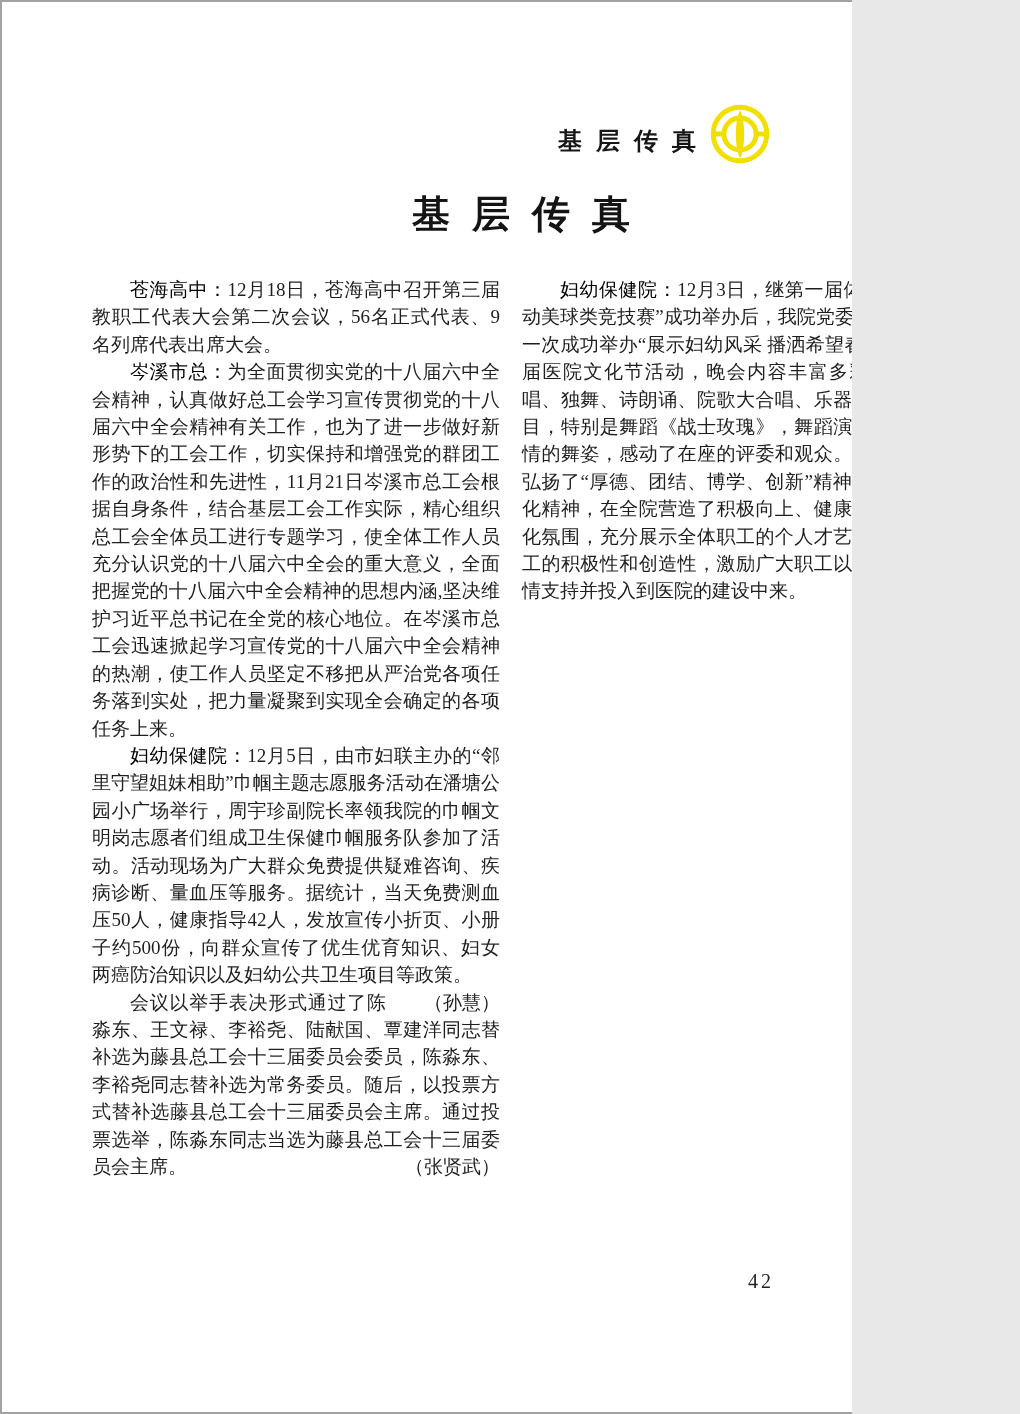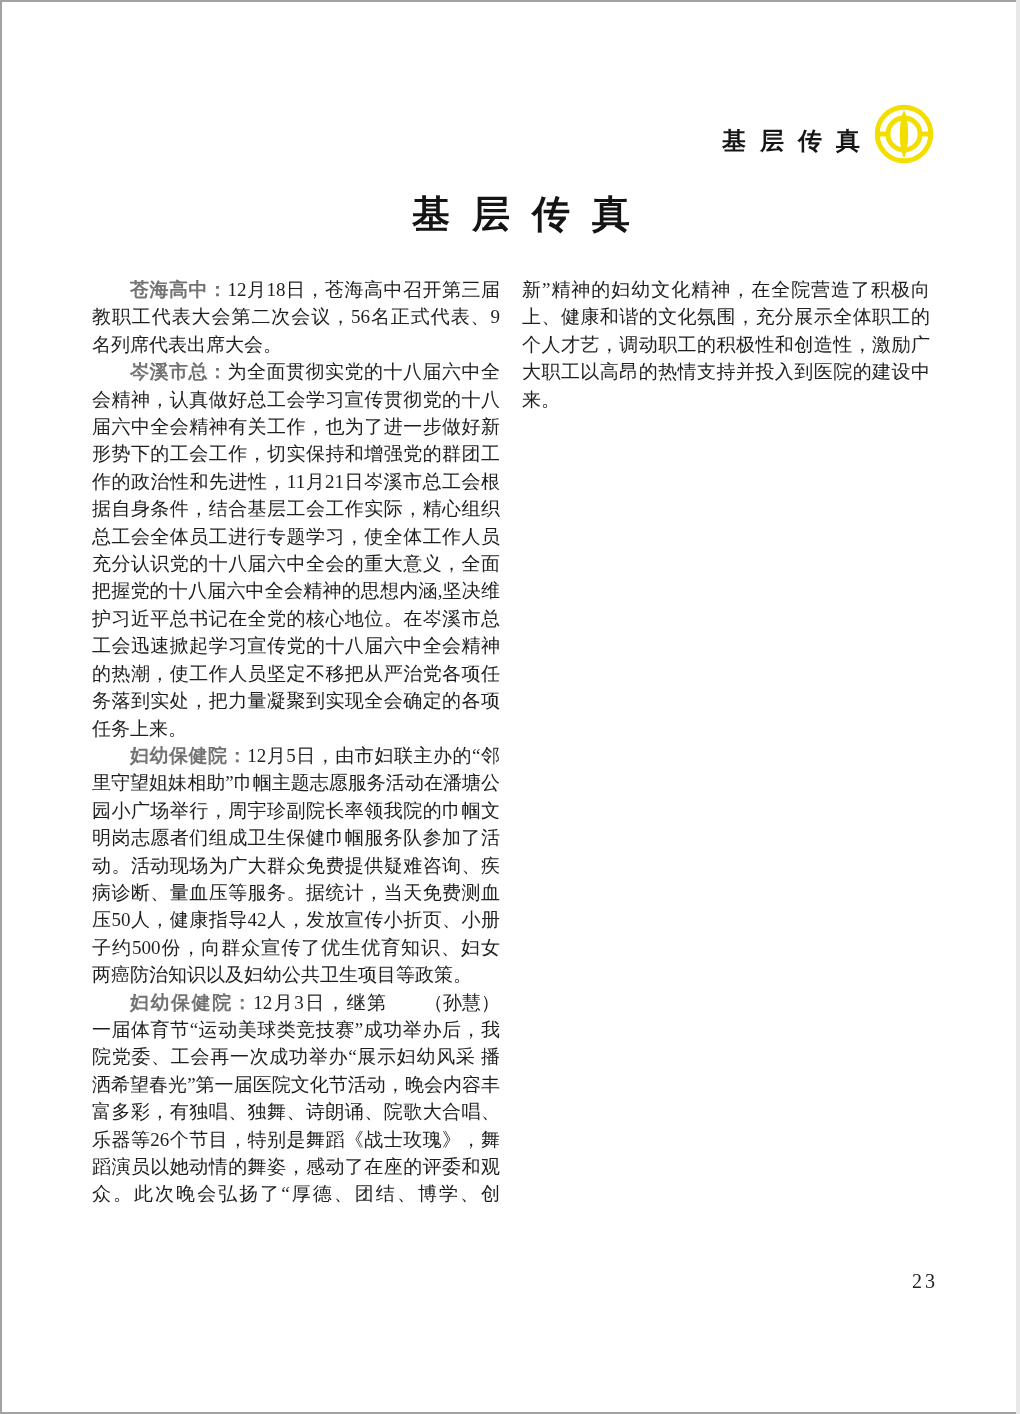--- a/index.html
+++ b/index.html
@@ -1,18 +1,18 @@
 <!DOCTYPE html>
 <html><head>
 <meta charset="utf-8">
 <style>
   html,body { margin:0; padding:0; background:#e8e8e8; }
   .page {
     position:relative;
-    width:1016px; height:1414px;
+    width:852px; height:1414px;
     background:#ffffff;
     overflow:hidden;
     font-family:"Liberation Serif","DejaVu Serif",serif;
   }
   
   .edge { position:absolute; background:#a2a2a2; }
   .edge-top    { left:0; top:0; width:1020px; height:2px; }
   .edge-left   { left:0; top:0; width:2px; height:1414px; }
   .edge-bottom { left:0; bottom:0; width:1020px; height:2px; }
 
@@ -44,21 +44,21 @@
     position:absolute; left:92px; top:276px;
     width:838px; height:954px;
     column-count:2; column-gap:22px; column-fill:auto;
     overflow:hidden;
     font-size:19px; line-height:27.4px;
     text-align:justify; color:#1e1e1e;
   }
   .columns p { margin:0; text-indent:2em; }
   .lead {
     font-family:"Liberation Sans","DejaVu Sans",sans-serif;
-    font-weight:bold; color:#737373;
+    font-weight:normal; color:#000000;
   }
   .byline { float:right; }
 
   
   .pagenum {
     position:absolute; right:78px; top:1270px;
     font-size:20px; letter-spacing:3px; color:#222;
     font-family:"Liberation Serif","DejaVu Serif",serif;
   }
 </style>
@@ -81,18 +81,19 @@
       <path d="M28 5.5 C33.2 15.5 33.2 40.5 28 50.5 C22.8 40.5 22.8 15.5 28 5.5 Z" fill="#F2DF00"></path>
     </svg>
   </div>
 
   <h1 class="title">基层传真</h1>
 
   <main class="columns">
     <p><span class="lead">苍海高中：</span><span>12月18日，苍海高中召开第三届教职工代表大会第二次会议，56名正式代表、9名列席代表出席大会。</span></p>
     <p><span class="lead">岑溪市总：</span><span>为全面贯彻实党的十八届六中全会精神，认真做好总工会学习宣传贯彻党的十八届六中全会精神有关工作，也为了进一步做好新形势下的工会工作，切实保持和增强党的群团工作的政治性和先进性，11月21日岑溪市总工会根据自身条件，结合基层工会工作实际，精心组织总工会全体员工进行专题学习，使全体工作人员充分认识党的十八届六中全会的重大意义，全面把握党的十八届六中全会精神的思想内涵,坚决维护习近平总书记在全党的核心地位。在岑溪市总工会迅速掀起学习宣传党的十八届六中全会精神的热潮，使工作人员坚定不移把从严治党各项任务落到实处，把力量凝聚到实现全会确定的各项任务上来。</span></p>
     <p><span class="lead">妇幼保健院：</span><span>12月5日，由市妇联主办的“邻里守望姐妹相助”巾帼主题志愿服务活动在潘塘公园小广场举行，周宇珍副院长率领我院的巾帼文明岗志愿者们组成卫生保健巾帼服务队参加了活动。活动现场为广大群众免费提供疑难咨询、疾病诊断、量血压等服务。据统计，当天免费测血压50人，健康指导42人，发放宣传小折页、小册子约500份，向群众宣传了优生优育知识、妇女两癌防治知识以及妇幼公共卫生项目等政策。</span><span class="byline">（孙慧）</span></p>
+    <p><span>会议以举手表决形式通过了陈淼东、王文禄、李裕尧、陆献国、覃建洋同志替补选为藤县总工会十三届委员会委员，陈淼东、李裕尧同志替补选为常务委员。随后，以投票方式替补选藤县总工会十三届委员会主席。通过投票选举，陈淼东同志当选为藤县总工会十三届委员会主席。</span><span class="byline">（张贤武）</span></p>
     <p><span class="lead">妇幼保健院：</span><span>12月3日，继第一届体育节“运动美球类竞技赛”成功举办后，我院党委、工会再一次成功举办“展示妇幼风采 播洒希望春光”第一届医院文化节活动，晚会内容丰富多彩，有独唱、独舞、诗朗诵、院歌大合唱、乐器等26个节目，特别是舞蹈《战士玫瑰》，舞蹈演员以她动情的舞姿，感动了在座的评委和观众。此次晚会弘扬了“厚德、团结、博学、创新”精神的妇幼文化精神，在全院营造了积极向上、健康和谐的文化氛围，充分展示全体职工的个人才艺，调动职工的积极性和创造性，激励广大职工以高昂的热情支持并投入到医院的建设中来。</span></p>
 
   </main>
 
-  <span class="pagenum">23</span>
+  <span class="pagenum">42</span>
 </div>
 
 </body></html>

